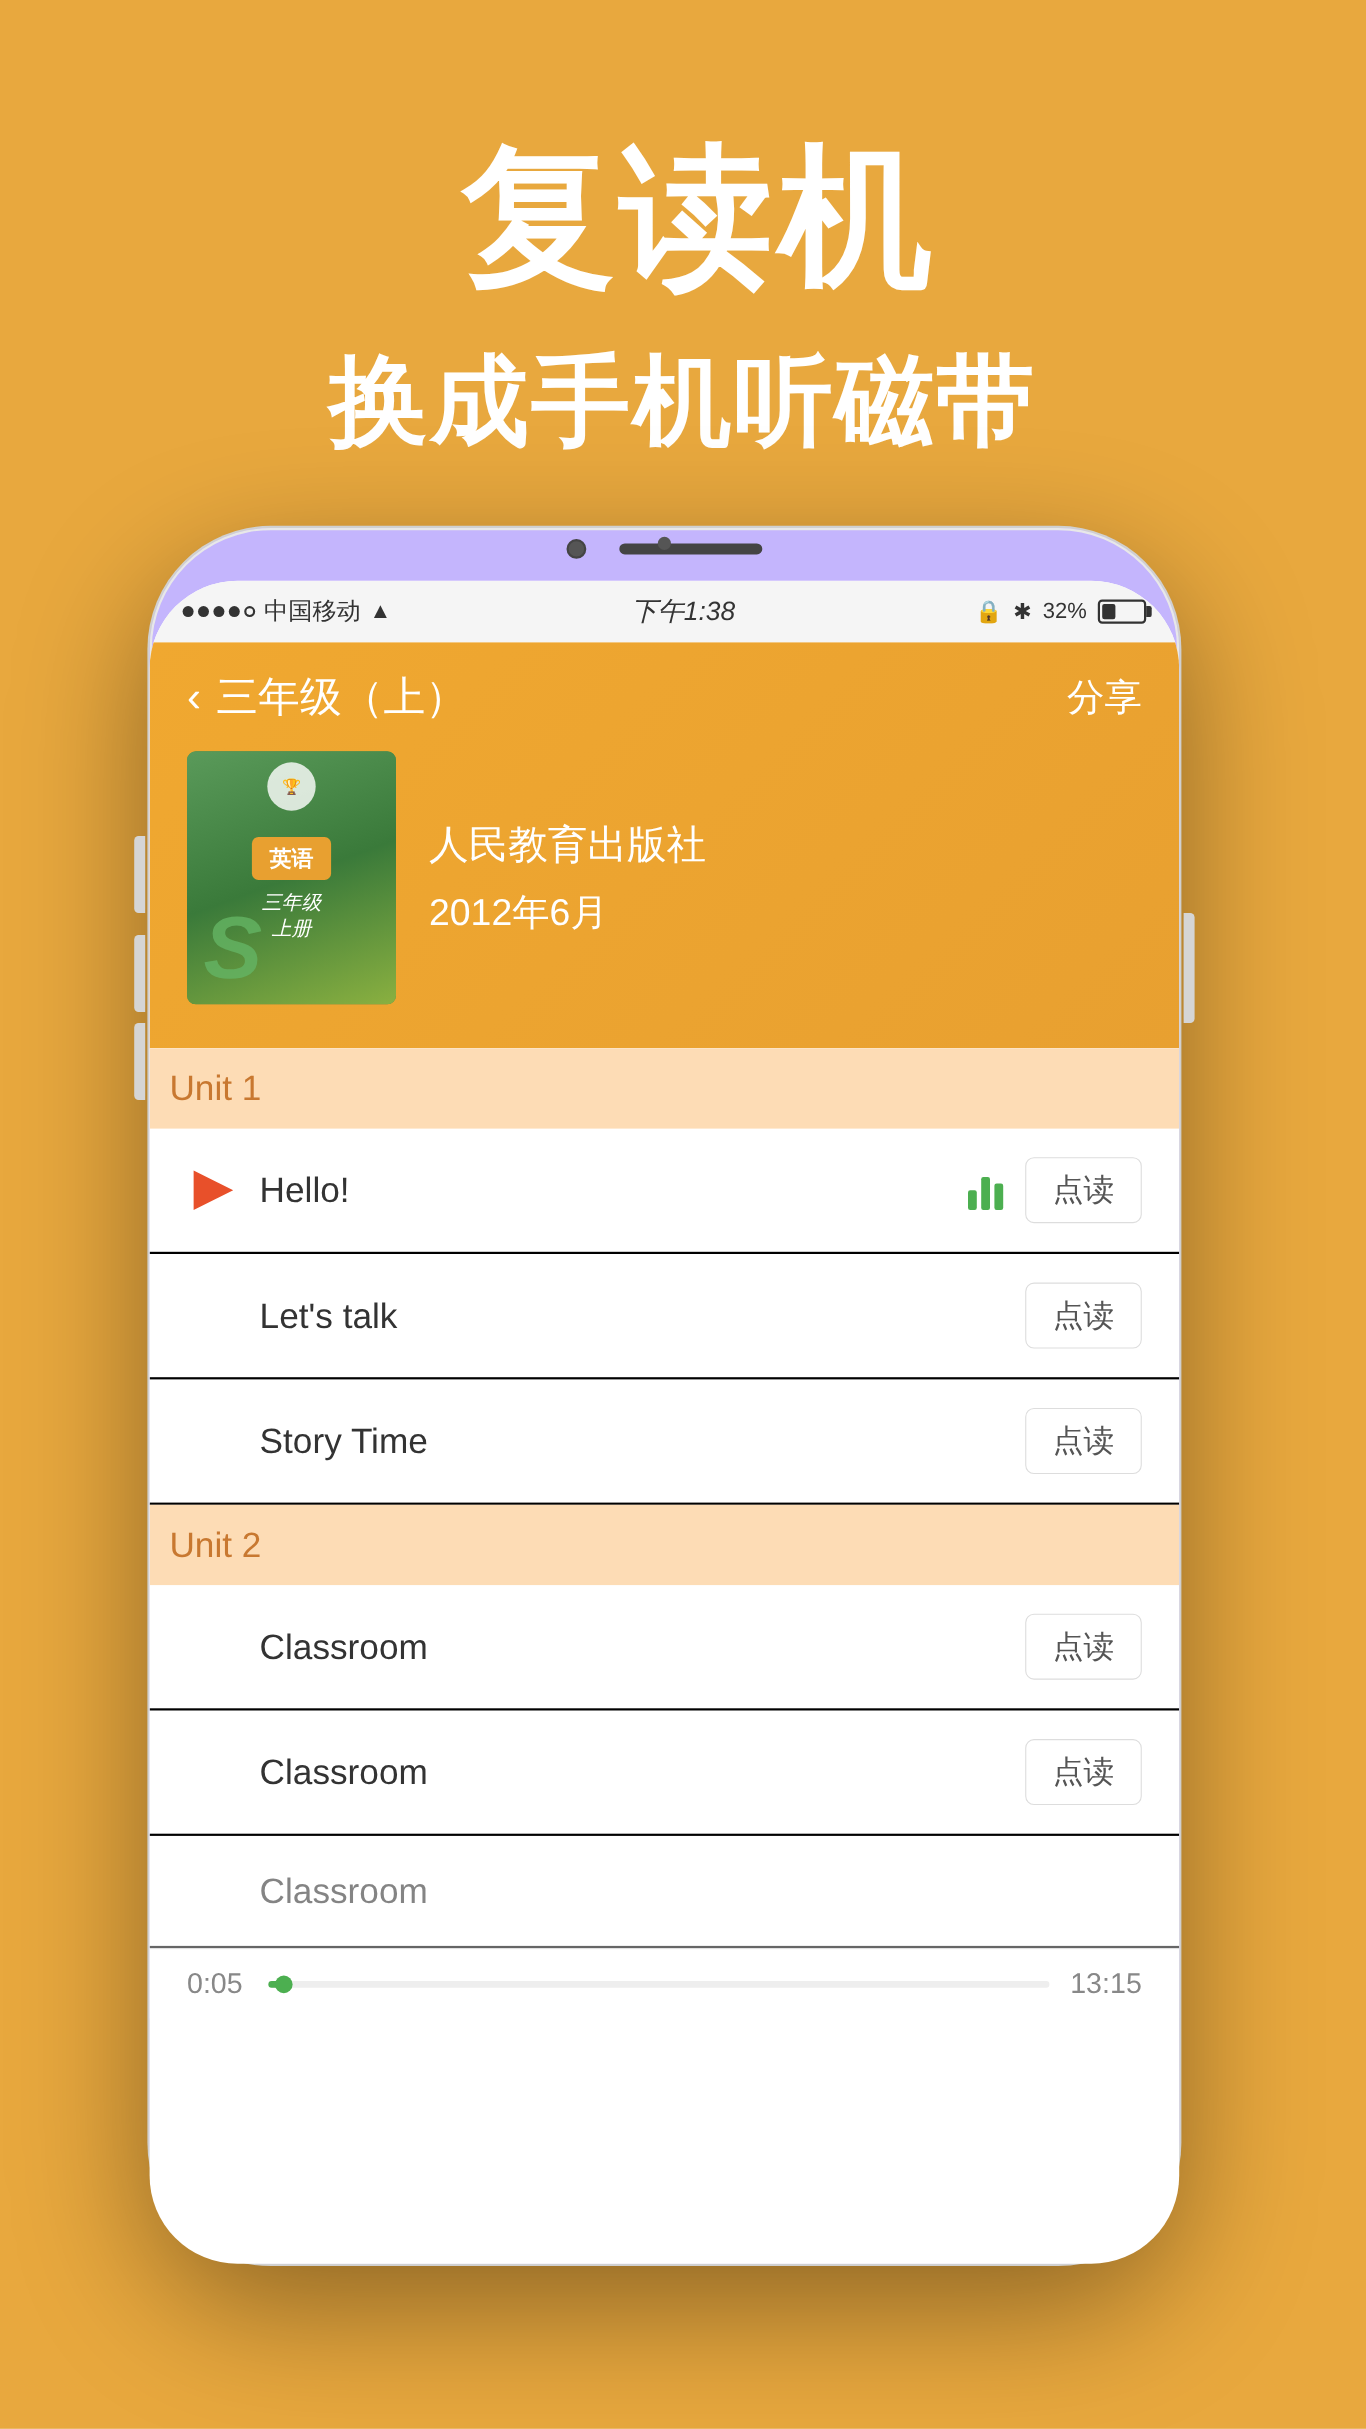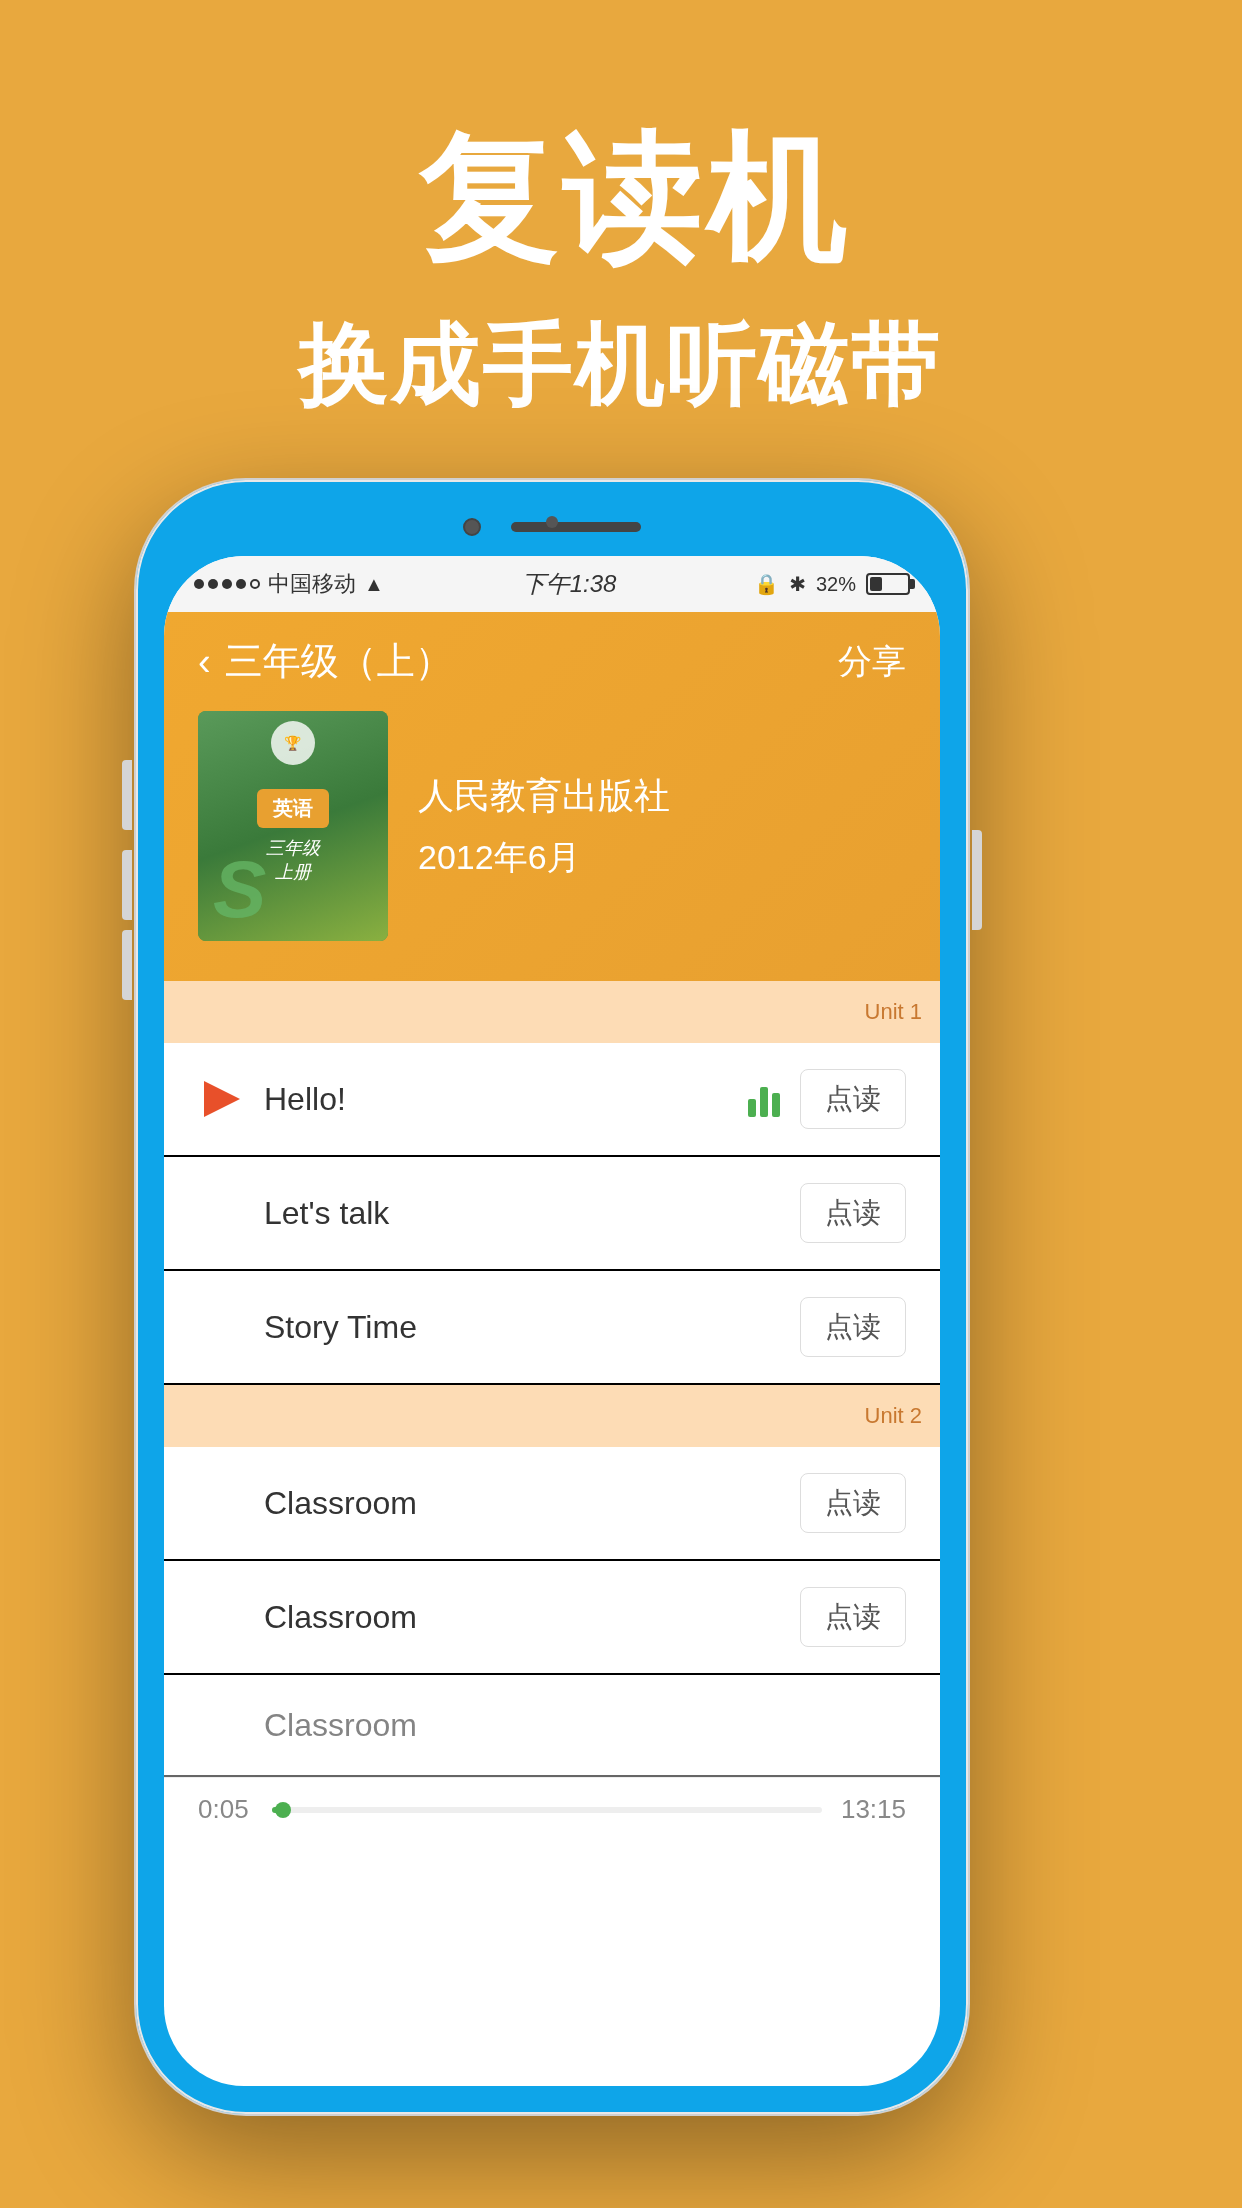--- a/index.html
+++ b/index.html
@@ -40,24 +40,23 @@
     
     .phone-wrapper {
       position: absolute;
       left: 50%;
       transform: translateX(-50%);
       top: 480px;
       width: 970px;
     }
 
     .phone-frame {
-      width: 832px;
-      background: #0ea5e9;
+      width: 936px;
+      background: #c4b5fd;
       border-radius: 110px;
-      padding: 28px;
       box-shadow:
         0 0 0 2px #d0d0d0,
         0 40px 120px rgba(0,0,0,0.4),
         inset 0 0 0 2px #e8e8e8;
       position: relative;
     }
 
     
     .phone-frame::before {
       content: '';
@@ -331,23 +330,23 @@
       font-size: 34px;
     }
 
     
     .content-list {
       background: white;
     }
 
     .unit-header {
       background: #FDDCB5;
-      text-align: right;
+      text-align: left;
       padding: 18px;
-      font-size: 22px;
+      font-size: 32px;
       color: #C87830;
     }
 
     .list-item {
       display: flex;
       align-items: center;
       padding: 26px 34px;
       border-bottom: 2px solid #000000;
     }
 

